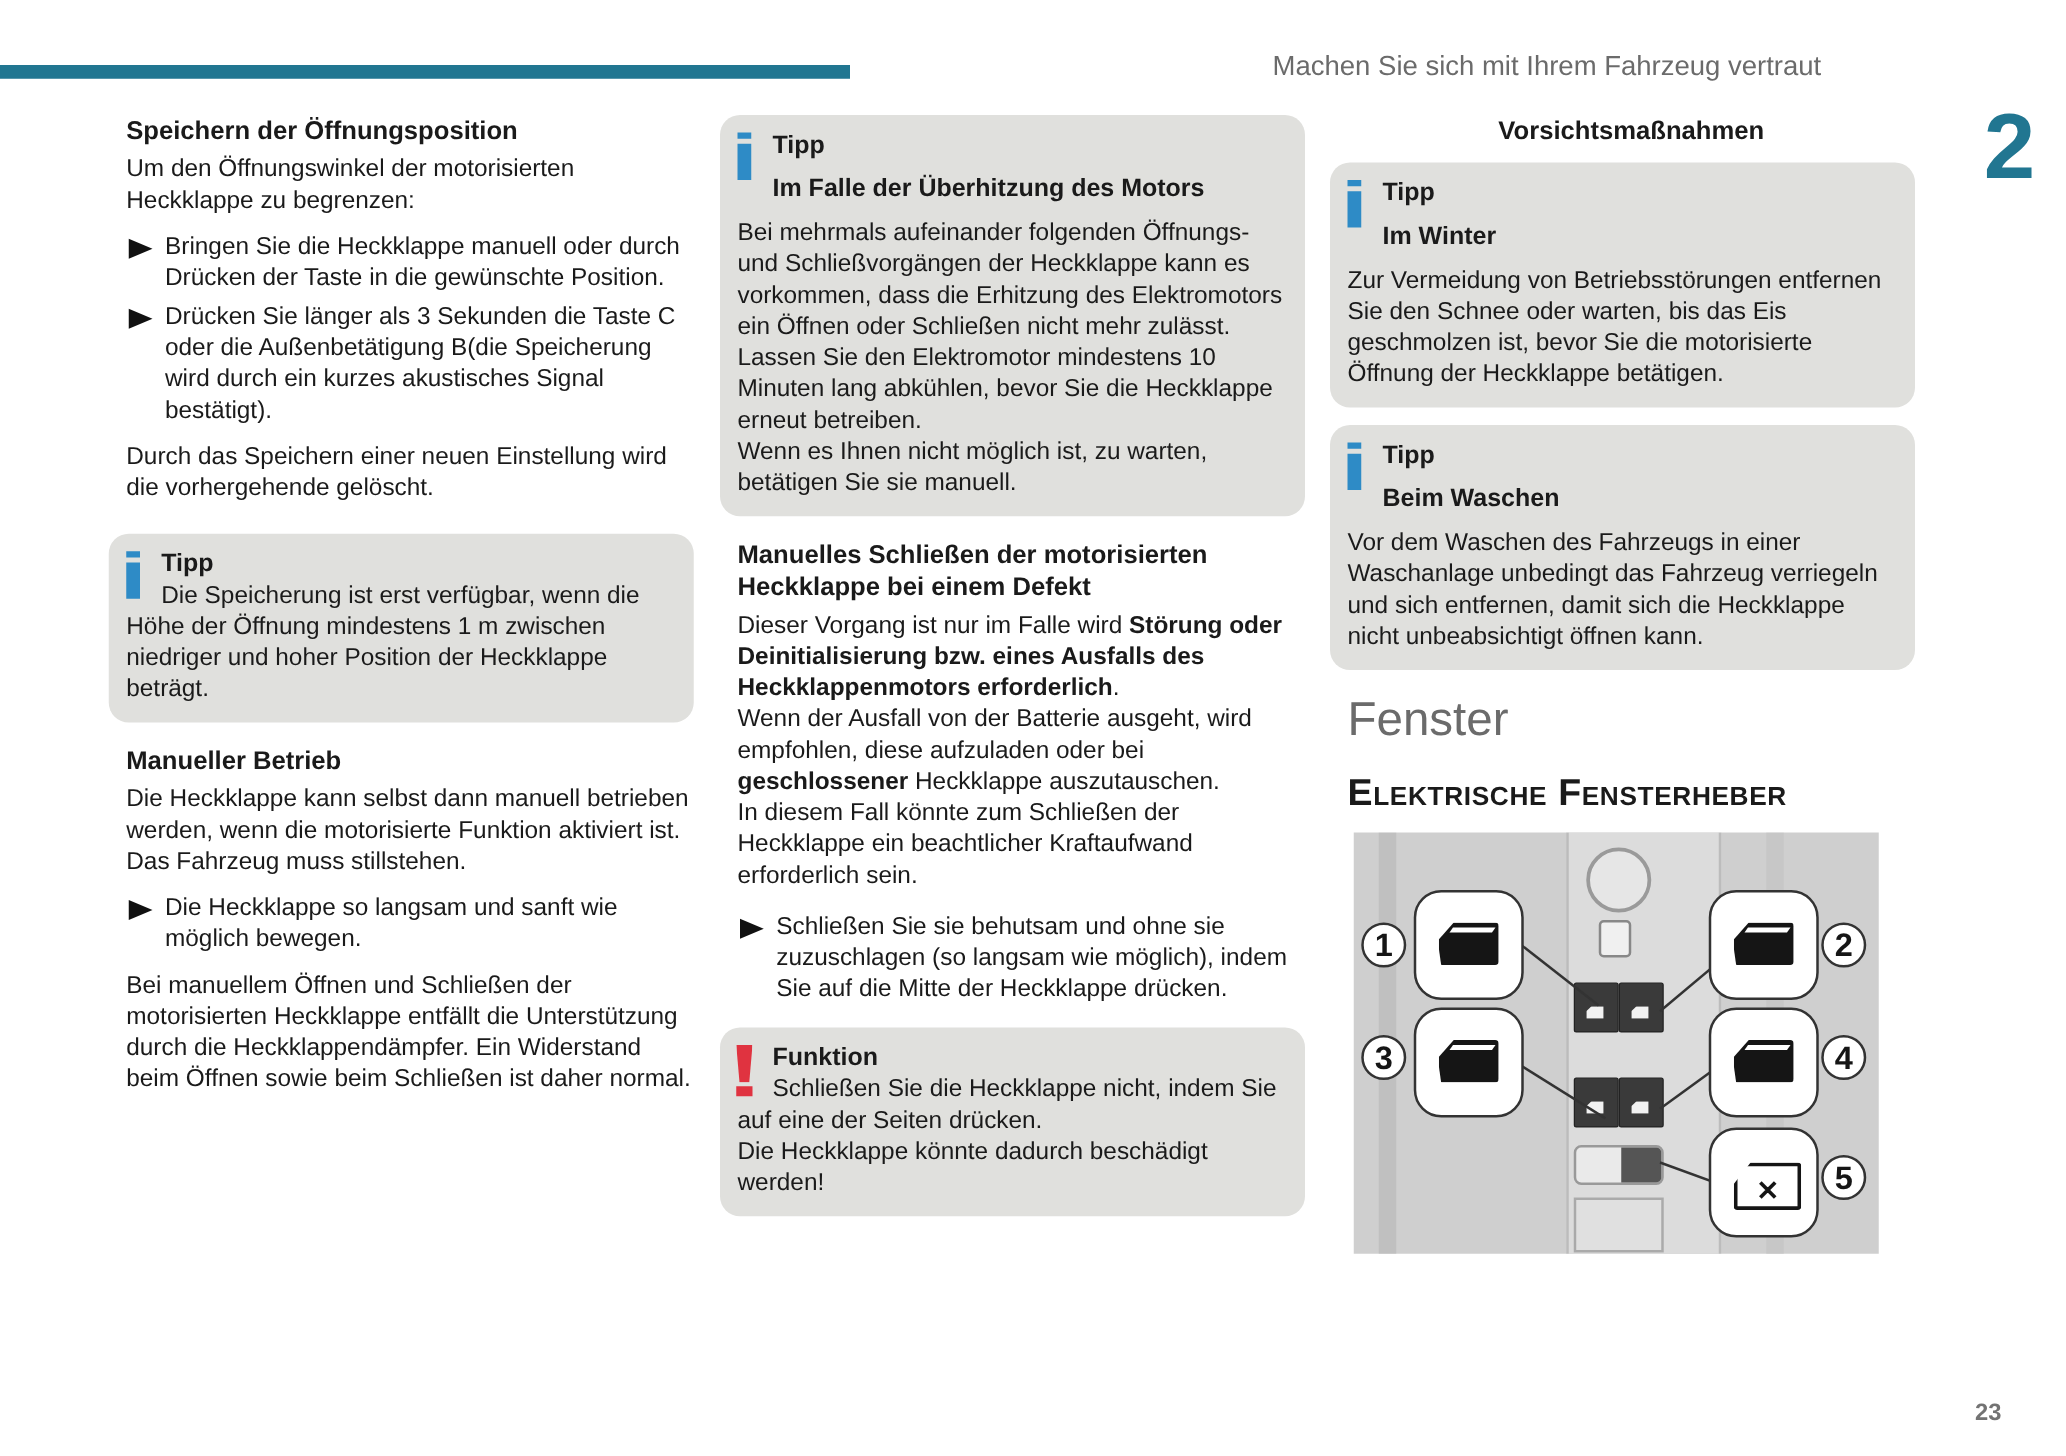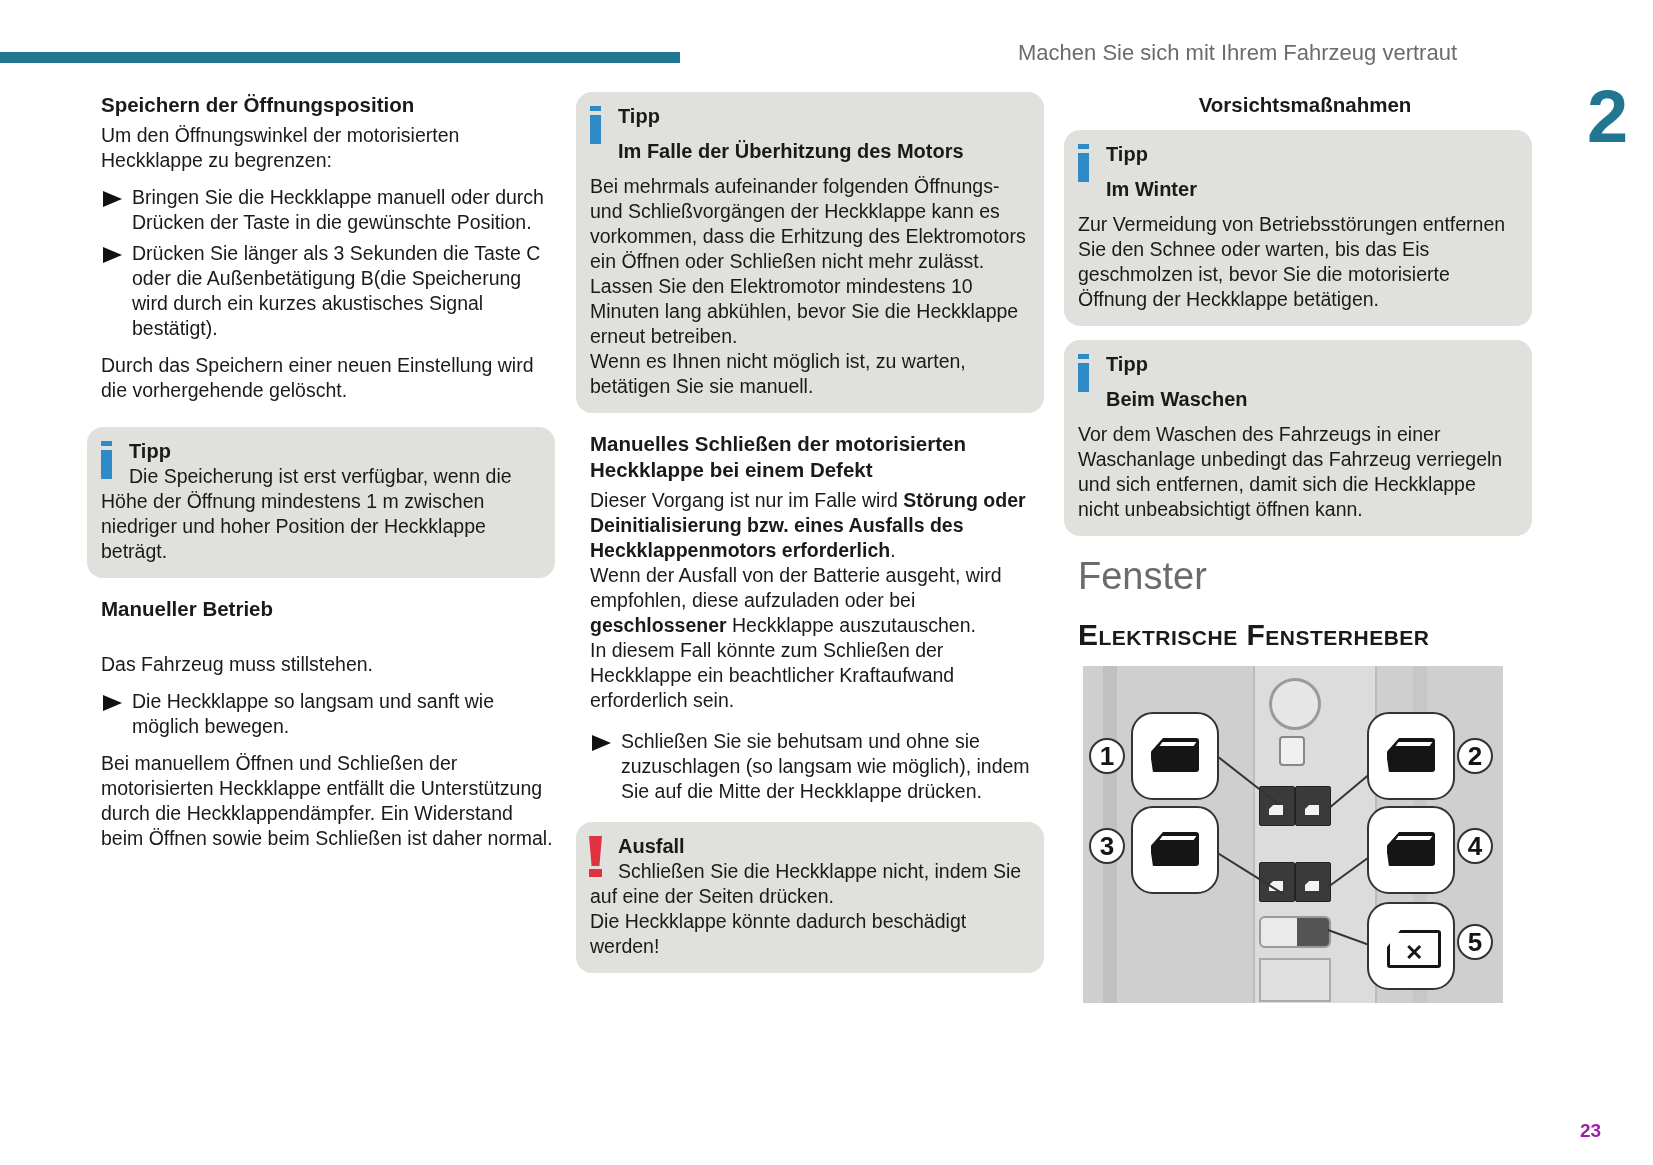--- a/index.html
+++ b/index.html
@@ -3,21 +3,21 @@
 <meta charset="utf-8">
 <style>
   html, body { margin: 0; padding: 0; background: #ffffff; }
   body {
     width: 1653px; height: 1165px; position: relative; overflow: hidden;
     font-family: "Liberation Sans", sans-serif; color: #1a1a1a;
   }
   .top-bar { position: absolute; left: 0; top: 52px; width: 680px; height: 11px; background: #217691; }
   .running-header { position: absolute; right: 196px; top: 40px; font-size: 22px; color: #6b6b6b; }
   .chapter-num { position: absolute; left: 1587px; top: 80px; font-size: 74px; font-weight: bold; color: #217691; line-height: 1; }
-  .page-num { position: absolute; left: 1580px; top: 1120px; font-size: 19px; font-weight: bold; color: #a21caf; }
+  .page-num { position: absolute; left: 1580px; top: 1120px; font-size: 19px; font-weight: bold; color: #737373; }
 
   .col { position: absolute; top: 92px; width: 454px; font-size: 19.5px; line-height: 25px; }
   .col1 { left: 101px; }
   .col2 { left: 590px; }
   .col3 { left: 1078px; }
 
   h3 { margin: 0 0 5px 0; font-size: 20.5px; font-weight: bold; line-height: 26px; }
   p { margin: 0 0 12px 0; }
   .bullets { list-style: none; margin: 0 0 12px 0; padding: 0; }
   .bullets li { position: relative; padding-left: 31px; margin-bottom: 6px; }
@@ -82,21 +82,21 @@
     <span class="icon-i">
         <span class="dot"></span>
         <span class="stem"></span>
       </span>
     <div class="title">Tipp</div>
     <div class="body indent-first">Die Speicherung ist erst verfügbar, wenn die Höhe der Öffnung mindestens 1 m zwischen niedriger und hoher Position der Heckklappe beträgt.</div>
   </div>
 
   <h3>Manueller Betrieb</h3>
   <p style="margin-bottom:12px;">
-    <br>
+    <span>Die Heckklappe kann selbst dann manuell betrieben werden, wenn die motorisierte Funktion aktiviert ist.</span><br>
     <span>Das Fahrzeug muss stillstehen.</span>
   </p>
   <ul class="bullets">
     <li><span class="tri"></span><span>Die Heckklappe so langsam und sanft wie möglich bewegen.</span></li>
   </ul>
   <p>Bei manuellem Öffnen und Schließen der motorisierten Heckklappe entfällt die Unterstützung durch die Heckklappendämpfer. Ein Widerstand beim Öffnen sowie beim Schließen ist daher normal.</p>
 </div>
 
 <div class="col col2">
   <div class="box">
@@ -121,21 +121,21 @@
   </p>
   <ul class="bullets">
     <li><span class="tri"></span><span>Schließen Sie sie behutsam und ohne sie zuzuschlagen (so langsam wie möglich), indem Sie auf die Mitte der Heckklappe drücken.</span></li>
   </ul>
 
   <div class="box" style="margin-top:18px;">
     <span class="icon-excl">
         <span class="bar"></span>
         <span class="pt"></span>
       </span>
-    <div class="title">Ausfall</div>
+    <div class="title">Funktion</div>
     <div class="body indent-first">
       <span>Schließen Sie die Heckklappe nicht, indem Sie auf eine der Seiten drücken.</span><br>
       <span>Die Heckklappe könnte dadurch beschädigt werden!</span>
     </div>
   </div>
 </div>
 
 <div class="col col3">
   <h3 style="margin-bottom:12px;text-align:center;">Vorsichtsmaßnahmen</h3>
 

